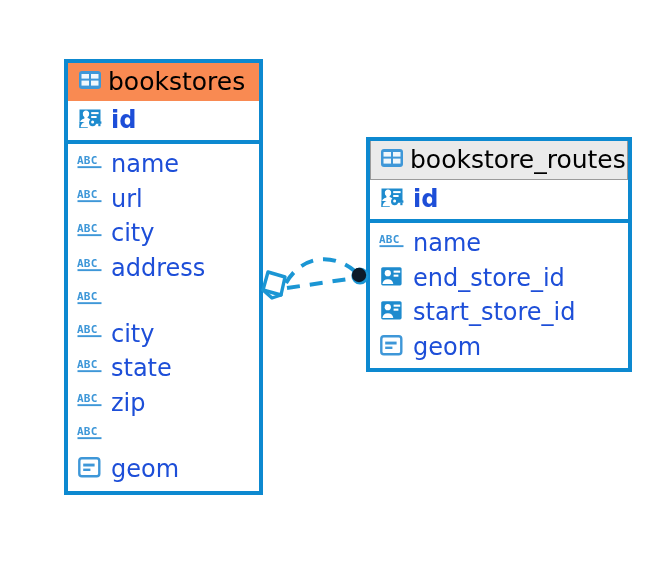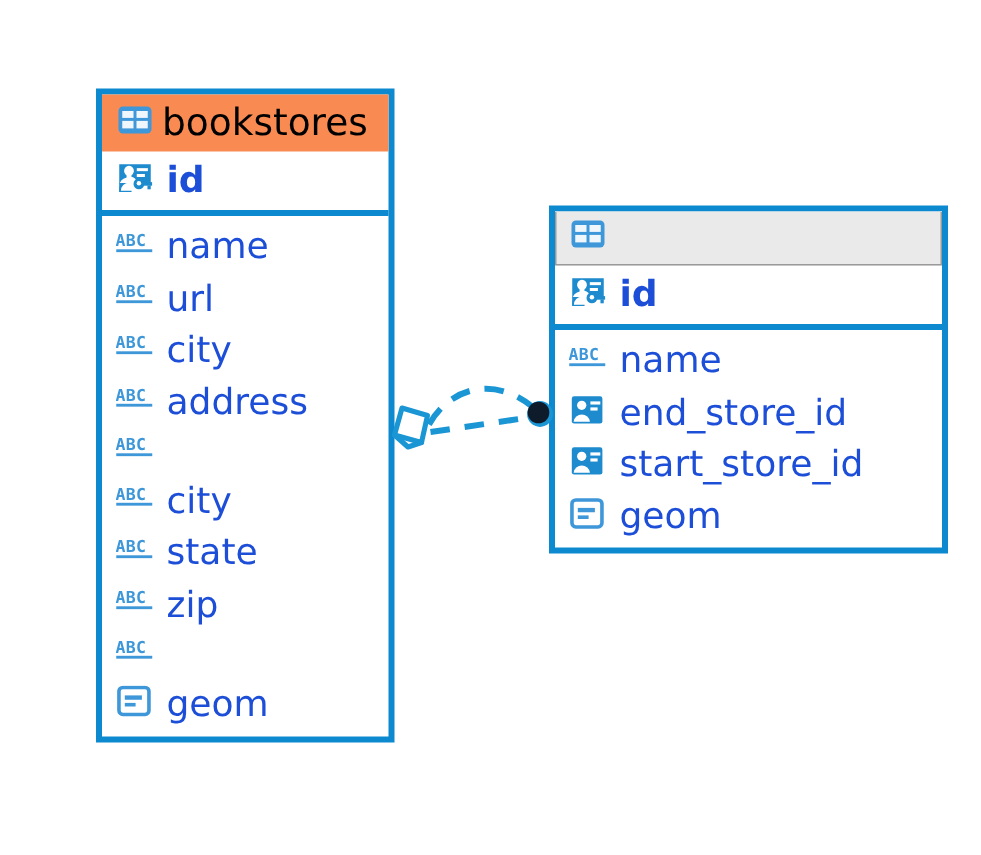--- a/index.html
+++ b/index.html
@@ -252,20 +252,21 @@
     <div class="entity-header grey">
       <span class="icon">
         <svg width="24" height="20" viewBox="0 0 24 20">
           <rect x="1" y="1" width="22" height="18" rx="3" ry="3" fill="#3e97d8"></rect>
           <rect x="3.5" y="4" width="7.5" height="4.6" fill="#ffffff" opacity="0.92"></rect>
           <rect x="13" y="4" width="7.5" height="4.6" fill="#ffffff" opacity="0.92"></rect>
           <rect x="3.5" y="10.6" width="7.5" height="5" fill="#ffffff" opacity="0.92"></rect>
           <rect x="13" y="10.6" width="7.5" height="5" fill="#ffffff" opacity="0.92"></rect>
         </svg>
       </span>
+      <span>bookstore_routes</span>
     </div>
 
     <div class="pk-section">
       <div class="field pk">
         <span class="icon">
           <svg width="24" height="22" viewBox="0 0 24 22">
             <path d="M1.5 1.5 H22.5 V14 H13.2 A4.6 4.6 0 0 0 9.6 9.9 V8.5
                      A3.2 3.2 0 1 0 6.4 8.5 V10.4
                      A6.4 6.4 0 0 0 1.5 16.3 Z" fill="#1e8bce"></path>
             <rect x="1.5" y="14" width="8" height="6" fill="#1e8bce"></rect>

